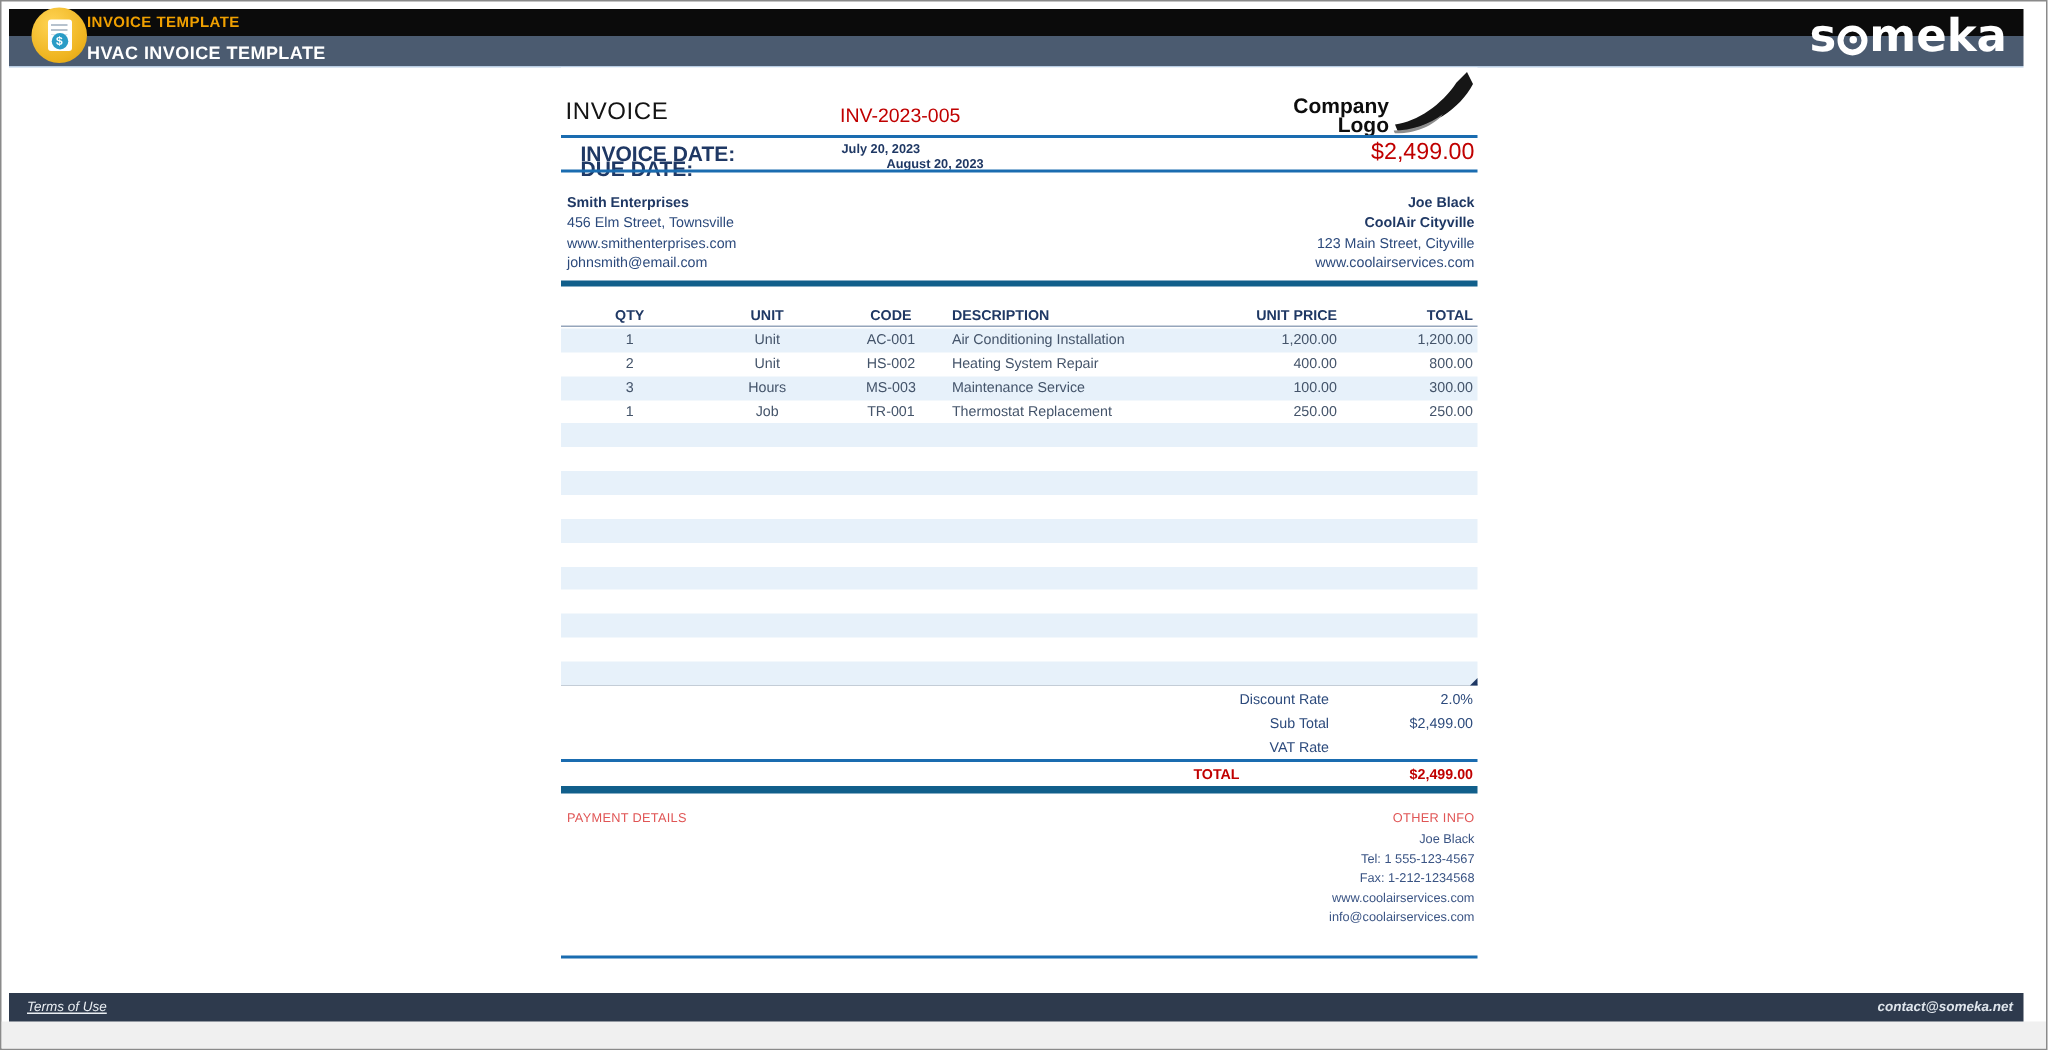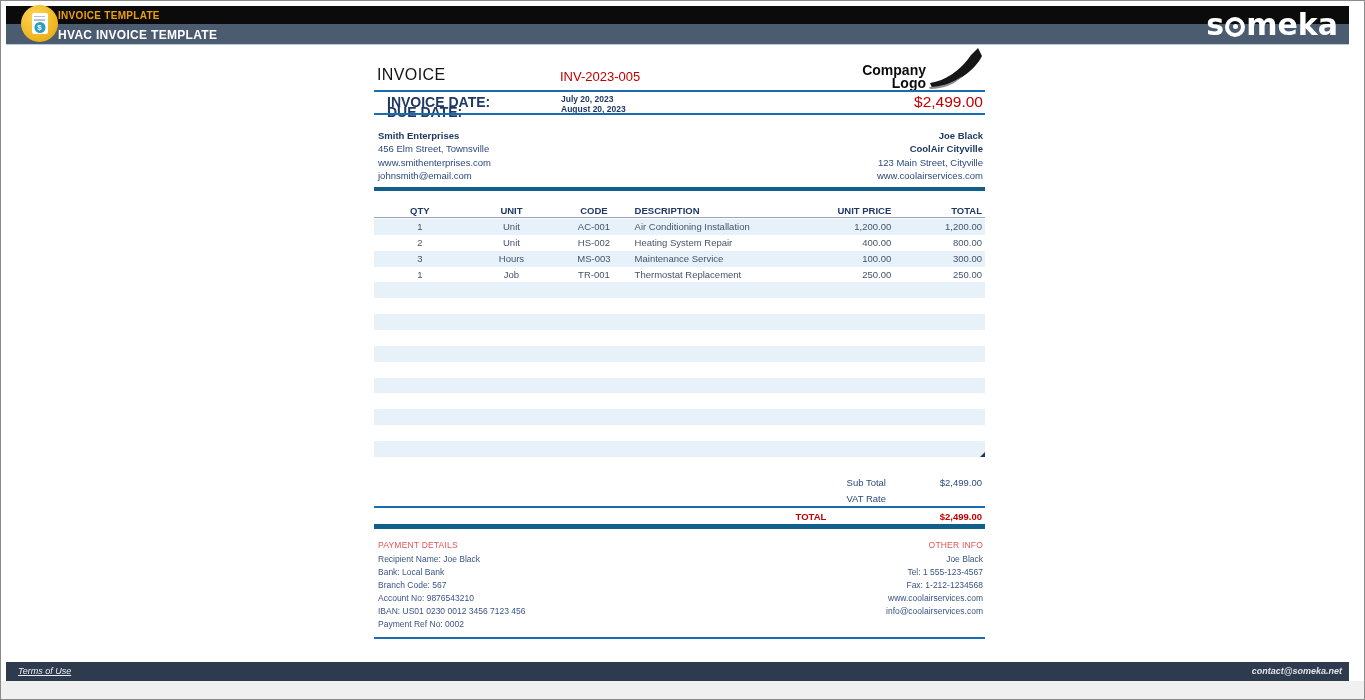--- a/index.html
+++ b/index.html
@@ -134,21 +134,21 @@
     </div>
 
     <div class="inv-title">INVOICE</div>
     <div class="inv-number">INV-2023-005</div>
 
     <div class="hline line-blue" style="top:45px;height:2px;"></div>
 
     <div class="meta-label" style="top:49px;">INVOICE DATE:</div>
     <div class="meta-value" style="top:49px;">July 20, 2023</div>
     <div class="meta-label" style="top:59px;">DUE DATE:</div>
-    <div class="meta-value" style="top:59px;">August 20, 2023</div>
+    <div class="meta-value" style="top:59px;margin-left:30px;">August 20, 2023</div>
     <div class="amount-due">$2,499.00</div>
 
     <div class="hline line-blue" style="top:68px;height:2px;"></div>
 
     <div class="addr addr-from">
       <div class="strong">Smith Enterprises</div>
       <div>456 Elm Street, Townsville</div>
       <div>www.smithenterprises.com</div>
       <div>johnsmith@email.com</div>
     </div>
@@ -287,44 +287,40 @@
           <span class="cell c-qty"></span>
           <span class="cell c-unit"></span>
           <span class="cell c-code"></span>
           <span class="cell c-desc"></span>
           <span class="cell c-price"></span>
           <span class="cell c-total"></span>
         </div>
       </div>
     <div class="corner-mark"></div>
 
+    <div class="t-row" style="top:413px;">
+      <span class="t-label">Discount Rate</span>
+      <span class="t-value">2.0%</span>
+    </div>
     <div class="t-row" style="top:429px;">
       <span class="t-label">Sub Total</span>
       <span class="t-value">$2,499.00</span>
     </div>
     <div class="t-row" style="top:445px;">
       <span class="t-label">VAT Rate</span>
       <span class="t-value"></span>
     </div>
     <div class="hline line-blue" style="top:461px;height:1.5px;"></div>
     <div class="t-row total-row" style="top:463px;">
       <span class="t-label">TOTAL</span>
       <span class="t-value">$2,499.00</span>
     </div>
     <div class="hline line-steel" style="top:479px;height:5px;"></div>
 
     <div class="block-head pay-head">PAYMENT DETAILS</div>
-    <div class="info-lines pay-lines">
-        <div class="info-line">Recipient Name: Joe Black</div>
-        <div class="info-line">Bank: Local Bank</div>
-        <div class="info-line">Branch Code: 567</div>
-        <div class="info-line">Account No: 9876543210</div>
-        <div class="info-line">IBAN: US01 0230 0012 3456 7123 456</div>
-        <div class="info-line">Payment Ref No: 0002</div>
-      </div>
 
     <div class="block-head other-head">OTHER INFO</div>
     <div class="info-lines other-lines">
         <div class="info-line">Joe Black</div>
         <div class="info-line">Tel: 1 555-123-4567</div>
         <div class="info-line">Fax: 1-212-1234568</div>
         <div class="info-line">www.coolairservices.com</div>
         <div class="info-line">info@coolairservices.com</div>
       </div>
 

